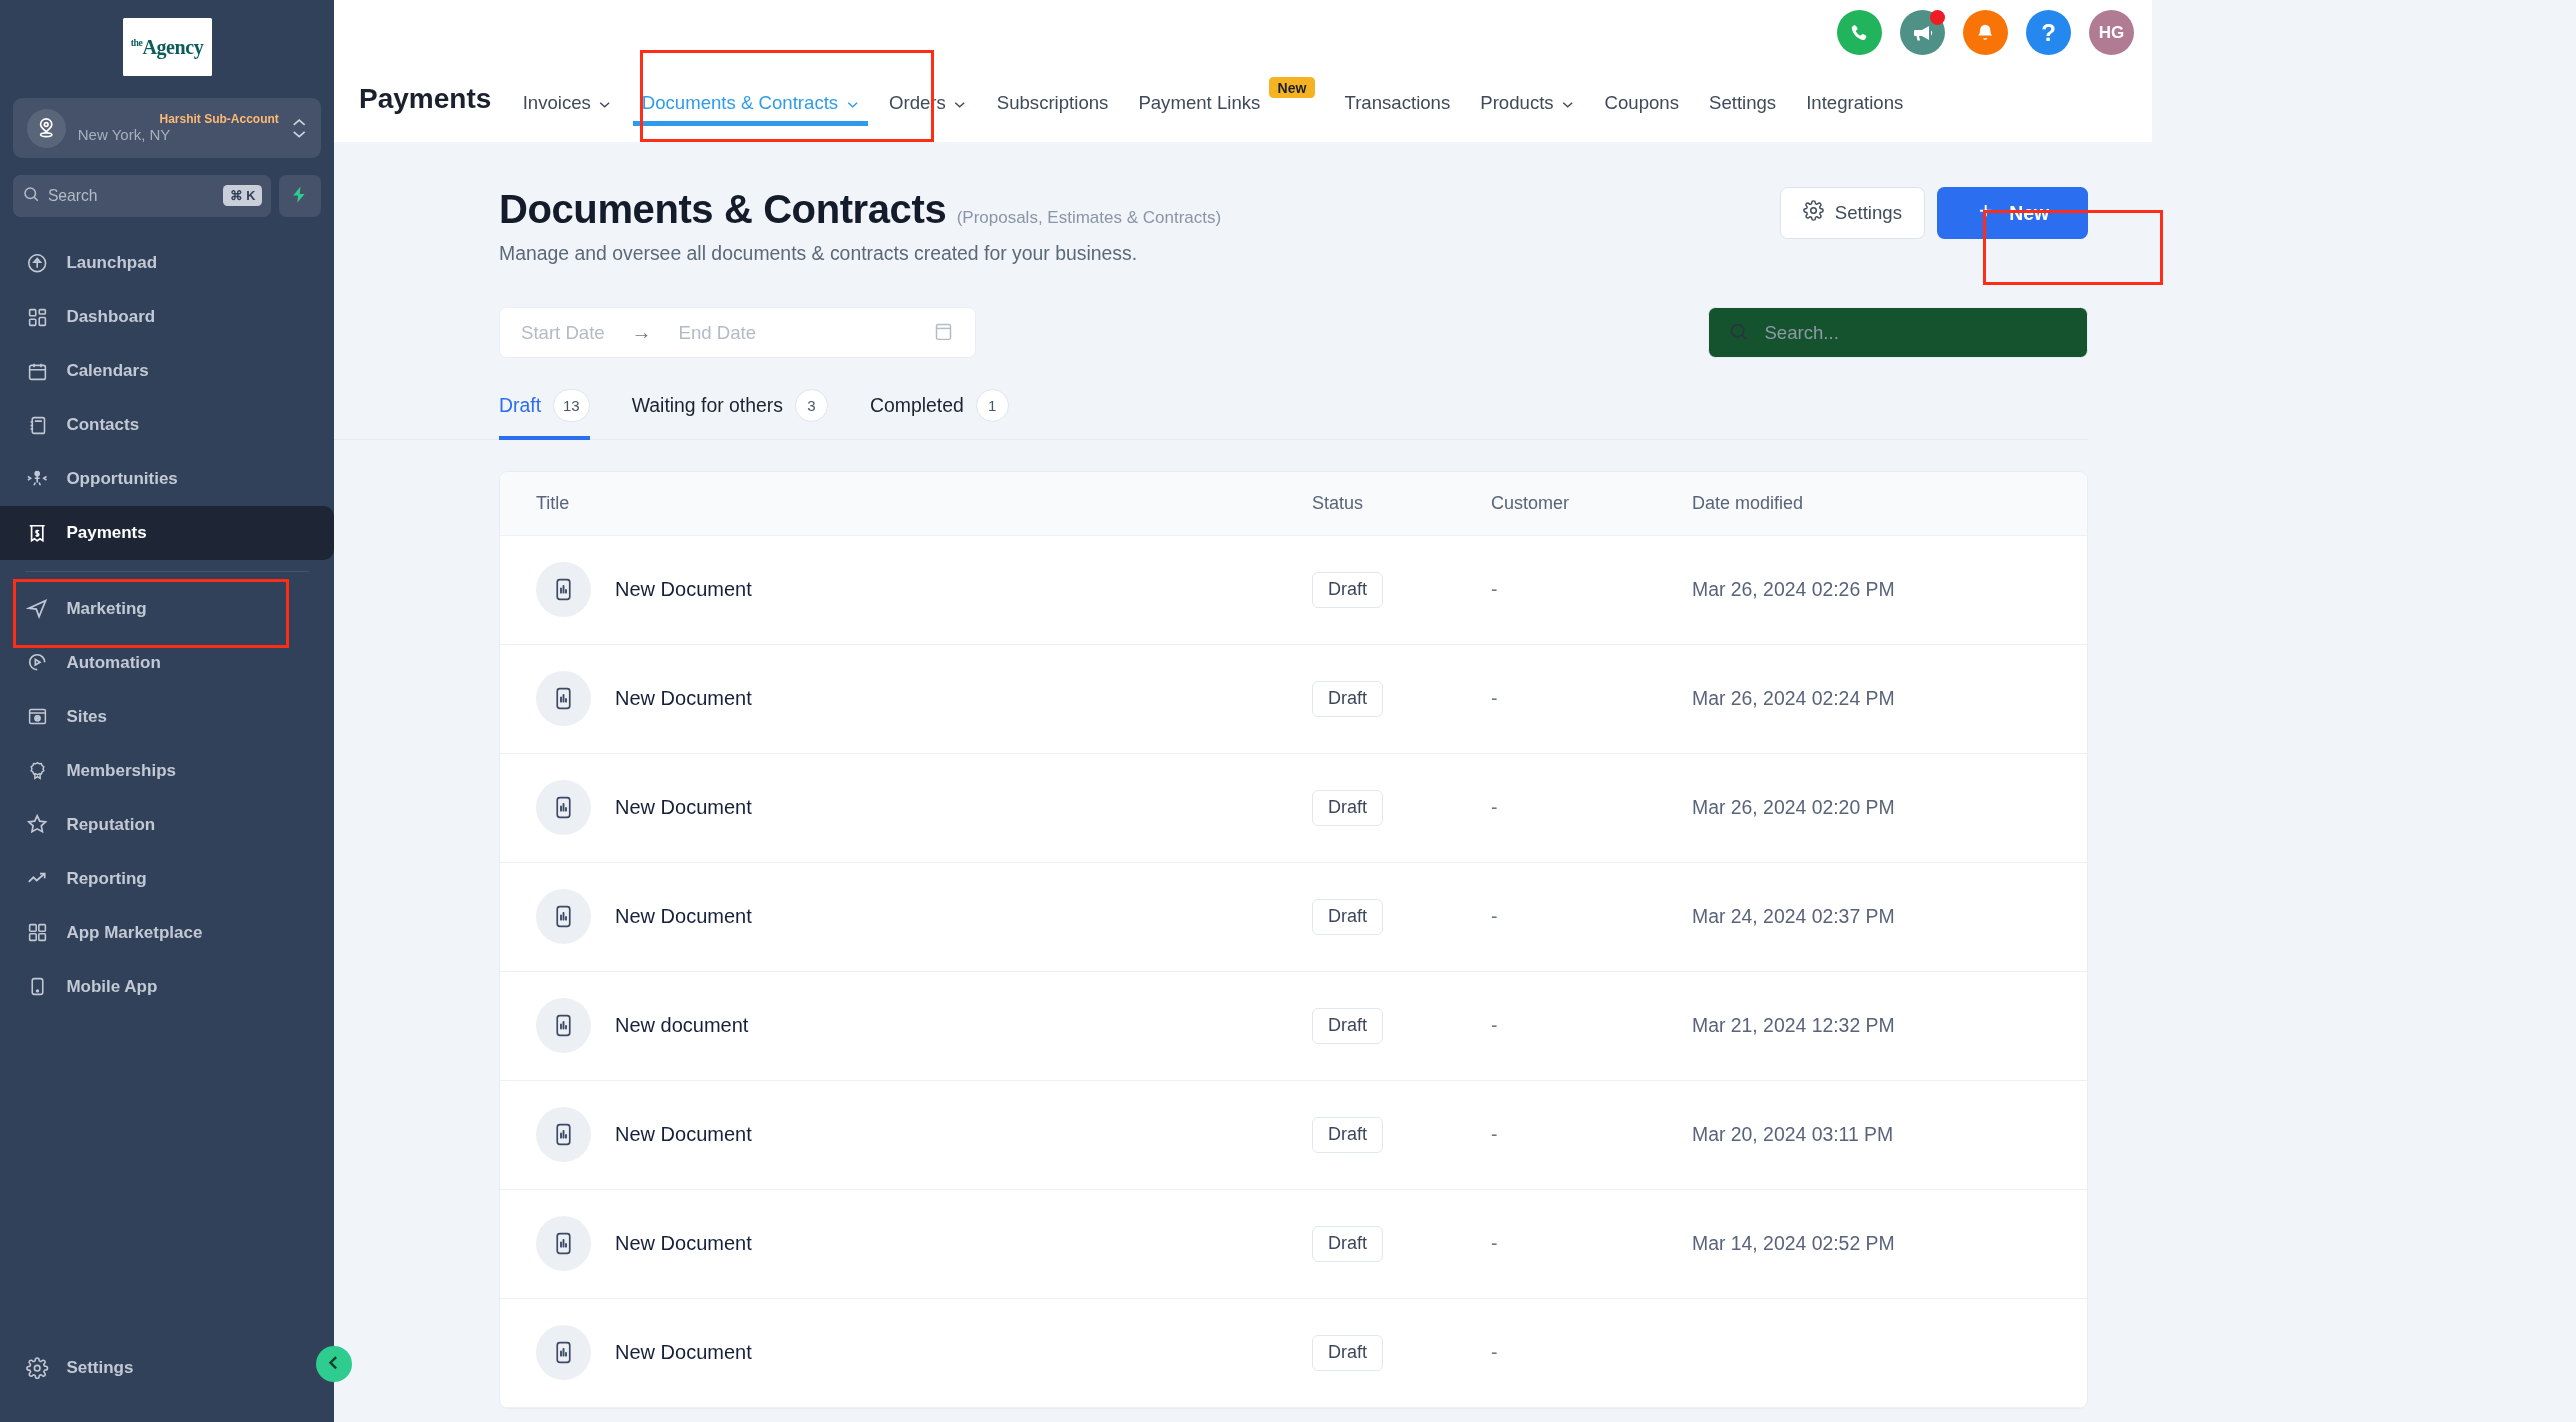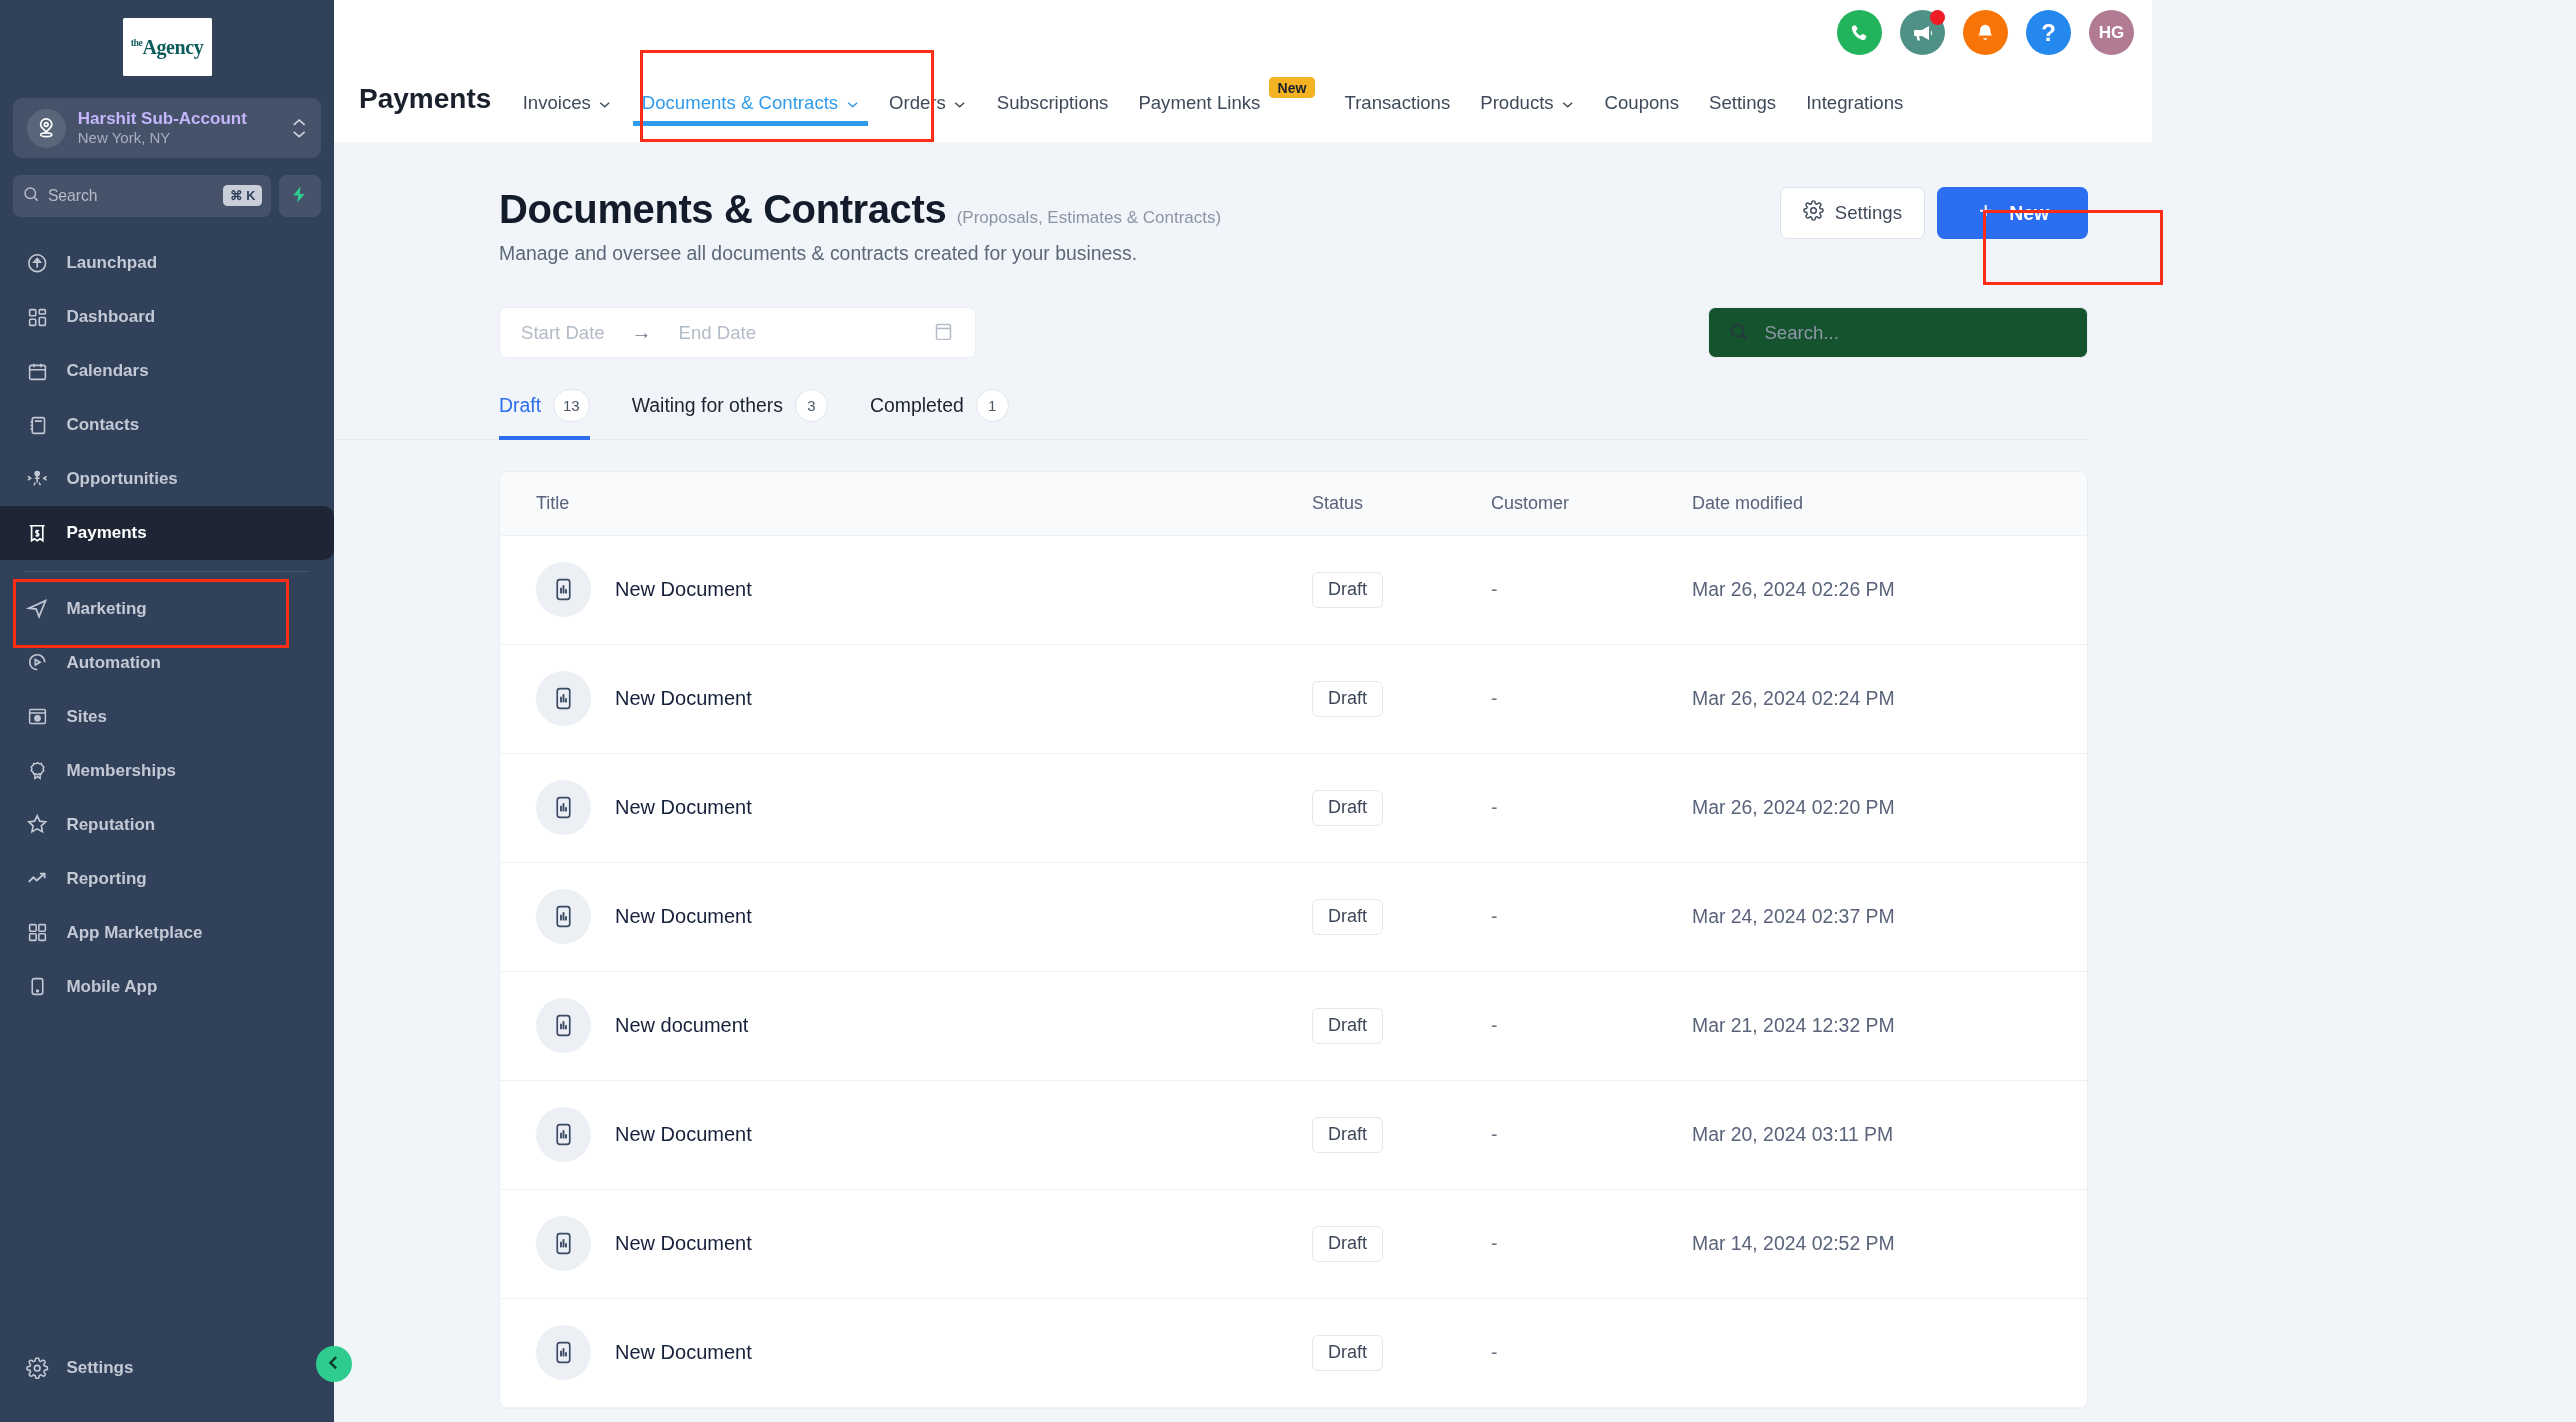--- a/index.html
+++ b/index.html
@@ -36,21 +36,21 @@
     height: 60px;
     display: flex; align-items: center; padding: 0 13.4px;
     gap: 12px;
   }
   .acct-ico {
     width: 39px; height: 39px; border-radius: 50%;
     background: #596579; display: flex; align-items: center; justify-content: center;
     flex: 0 0 39px;
   }
   .acct-txt { flex: 1; min-width: 0; }
-  .acct-name { color: #c4b5fd; font-size: 17px; font-weight: bold; line-height: 1.2; white-space: nowrap; }
+  .acct-name { color: #fdba74; font-size: 12px; font-weight: bold; line-height: 1.2; white-space: nowrap; text-align: right; }
   .acct-sub { color: #a7b0bf; font-size: 15px; line-height: 1.25; white-space: nowrap; }
   .acct-caret { color: #cdd4de; flex: 0 0 auto; display:flex; flex-direction:column; gap:2.2px; }
 
   .searchrow { margin: 16.4px 13.4px 0 13.4px; display: flex; gap: 7.5px; }
   .sb-search {
     flex: 1; height: 42px; background: #465269; border-radius: 7.5px;
     display: flex; align-items: center; padding: 0 9px; gap: 7.5px;
   }
   .sb-search-ph { color: #b4bcc8; font-size: 15.7px; flex: 1; }
   .kbd { background: #c9ced8; color: #32415a; font-size: 12.7px; border-radius: 4.5px; padding: 3px 6.7px; font-weight: 600;}

